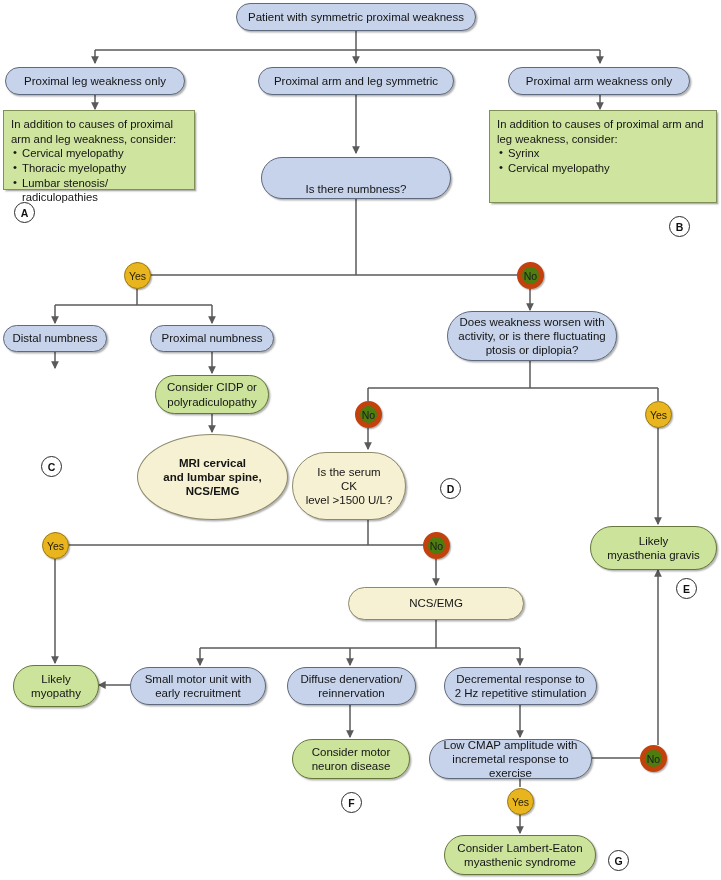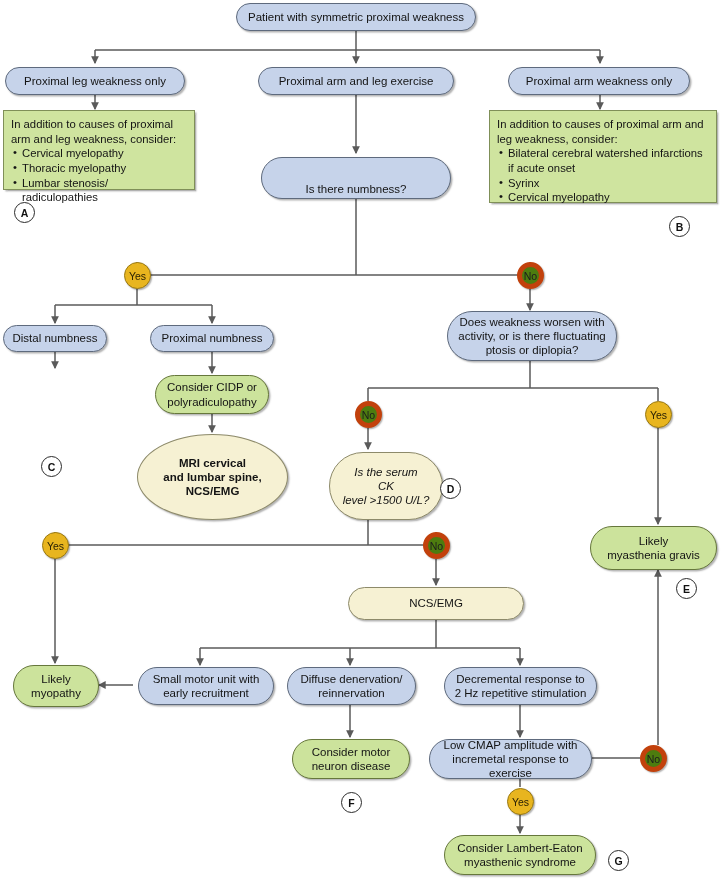--- a/index.html
+++ b/index.html
@@ -224,21 +224,21 @@
 
   <div class="node n-blue" style="left:236px; top:3px; width:240px; height:28px;">
     <span>Patient with symmetric proximal weakness</span>
   </div>
 
   <div class="node n-blue" style="left:5px; top:67px; width:180px; height:28px;">
     <span>Proximal leg weakness only</span>
   </div>
 
   <div class="node n-blue" style="left:258px; top:67px; width:196px; height:28px;">
-    <span>Proximal arm and leg exercise</span>
+    <span>Proximal arm and leg symmetric</span>
   </div>
 
   <div class="node n-blue" style="left:508px; top:67px; width:182px; height:28px;">
     <span>Proximal arm weakness only</span>
   </div>
 
   <div class="node n-greenrect" style="left:3px; top:110px; width:192px; height:80px;">
     <div class="listbox">
       <span class="lead">In addition to causes of proximal arm and leg weakness, consider:</span>
       <ul>
@@ -246,21 +246,20 @@
         <li>Thoracic myelopathy</li>
         <li>Lumbar stenosis/ radiculopathies</li>
       </ul>
     </div>
   </div>
 
   <div class="node n-greenrect" style="left:489px; top:110px; width:228px; height:93px;">
     <div class="listbox">
       <span class="lead">In addition to causes of proximal arm and leg weakness, consider:</span>
       <ul>
-        <li>Bilateral cerebral watershed infarctions if acute onset</li>
         <li>Syrinx</li>
         <li>Cervical myelopathy</li>
       </ul>
     </div>
   </div>
 
   <div class="node n-blue" style="left:261px; top:157px; width:190px; height:42px;align-items:flex-end;">
     <span>Is there numbness?</span>
   </div>
 
@@ -283,41 +282,41 @@
 and lumbar spine,
 NCS/EMG</span>
   </div>
 
   <div class="node n-blue" style="left:447px; top:311px; width:170px; height:50px; white-space:pre-line;">
     <span>Does weakness worsen with
 activity, or is there fluctuating
 ptosis or diplopia?</span>
   </div>
 
-  <div class="node n-cream" style="left:329px; top:452px; width:114px; height:68px; white-space:pre-line;font-style:italic;">
+  <div class="node n-cream" style="left:292px; top:452px; width:114px; height:68px; white-space:pre-line;">
     <span>Is the serum
 CK
 level &gt;1500 U/L?</span>
   </div>
 
   <div class="node n-green" style="left:590px; top:526px; width:127px; height:44px; white-space:pre-line;">
     <span>Likely
 myasthenia gravis</span>
   </div>
 
   <div class="node n-cream" style="left:348px; top:587px; width:176px; height:33px;">
     <span>NCS/EMG</span>
   </div>
 
   <div class="node n-green" style="left:13px; top:665px; width:86px; height:42px; white-space:pre-line;">
     <span>Likely
 myopathy</span>
   </div>
 
-  <div class="node n-blue" style="left:138px; top:667px; width:136px; height:38px; white-space:pre-line;">
+  <div class="node n-blue" style="left:130px; top:667px; width:136px; height:38px; white-space:pre-line;">
     <span>Small motor unit with
 early recruitment</span>
   </div>
 
   <div class="node n-blue" style="left:287px; top:667px; width:129px; height:38px; white-space:pre-line;">
     <span>Diffuse denervation/
 reinnervation</span>
   </div>
 
   <div class="node n-blue" style="left:444px; top:667px; width:153px; height:38px; white-space:pre-line;">

